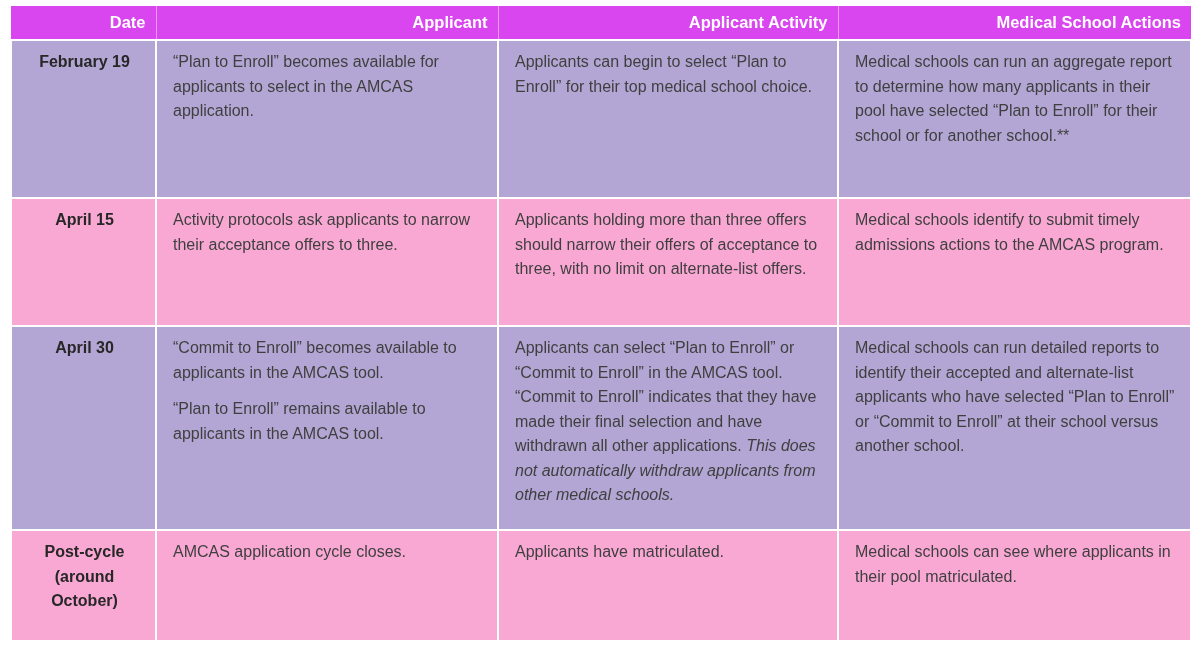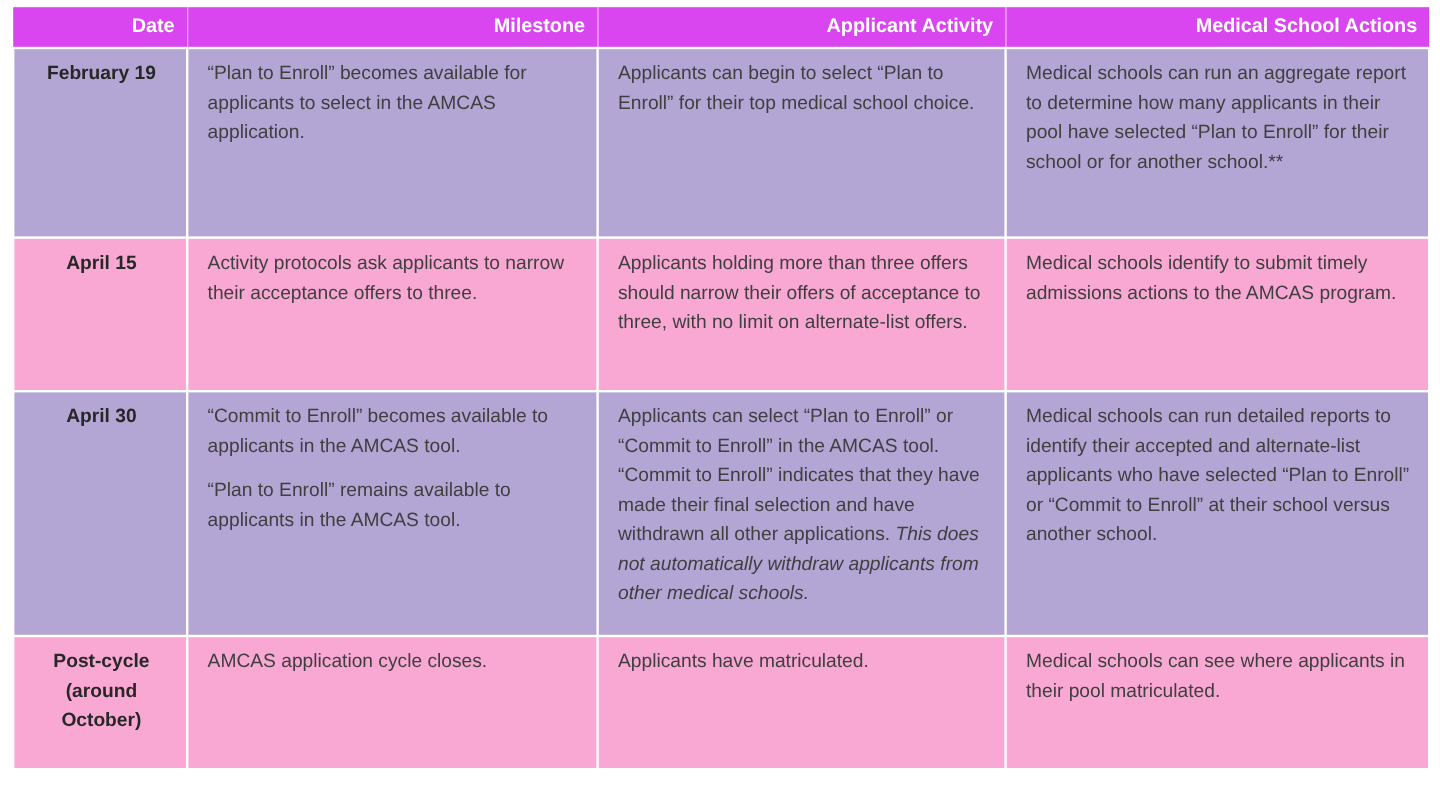--- a/index.html
+++ b/index.html
@@ -80,21 +80,21 @@
   <table class="timeline">
     <colgroup>
       <col class="c-date">
         <col class="c-milestone">
         <col class="c-activity">
         <col class="c-actions">
     </colgroup>
     <thead>
       <tr>
         <th>Date</th>
-        <th>Milestone</th>
+        <th>Applicant</th>
         <th>Applicant Activity</th>
         <th>Medical School Actions</th>
       </tr>
     </thead>
     <tbody>
       <tr class="row-odd r1">
         <td class="date-cell">February 19</td>
         <td>“Plan to Enroll” becomes available for applicants to select in the AMCAS application.</td>
         <td>Applicants can begin to select “Plan to Enroll” for their top medical school choice.</td>
         <td>Medical schools can run an aggregate report to determine how many applicants in their pool have selected “Plan to Enroll” for their school or for another school.**</td>

